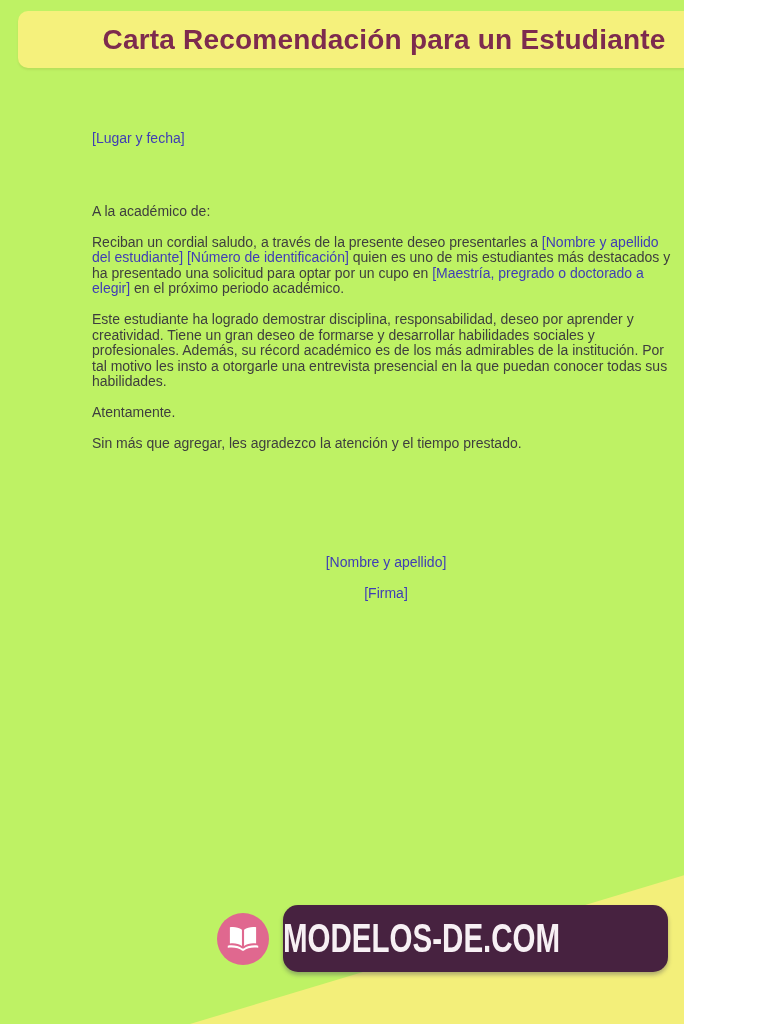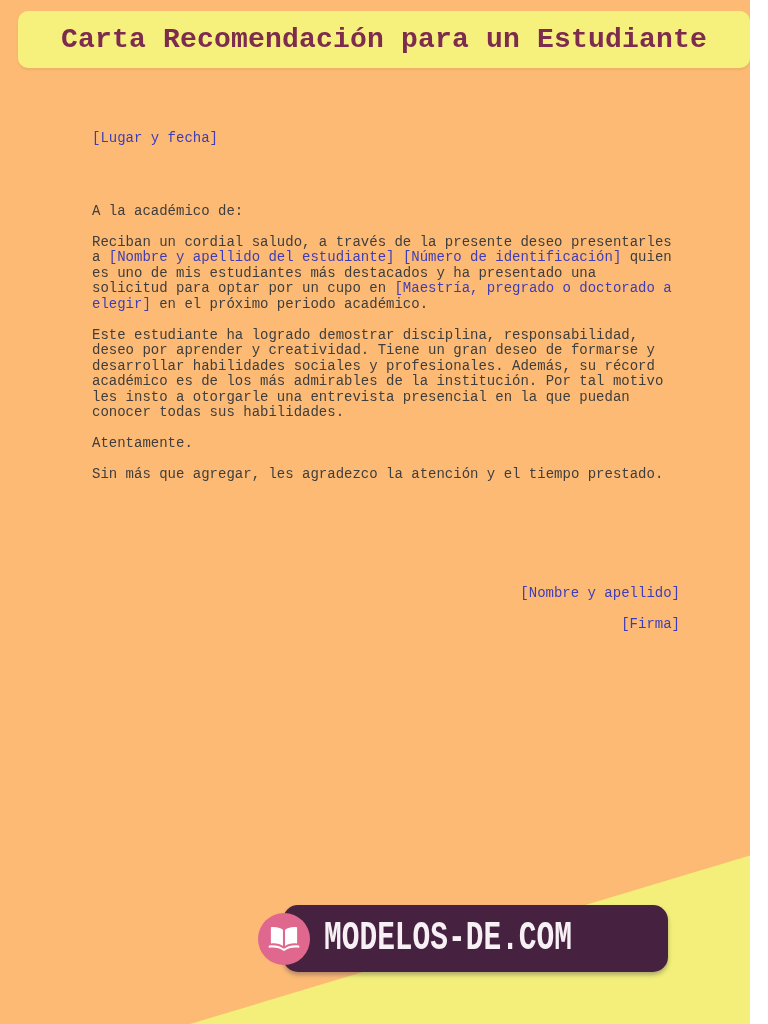--- a/index.html
+++ b/index.html
@@ -1,23 +1,23 @@
 <!DOCTYPE html>
 <html><head>
 <meta charset="utf-8">
 <style>
   * { margin: 0; padding: 0; box-sizing: border-box; }
   html, body { background: #ffffff; }
   .page {
     position: relative;
-    width: 750px;
+    width: 684px;
     height: 1024px;
-    background: #fdba74;
+    background: #bef264;
     overflow: hidden;
-    font-family: Liberation Mono, monospace;
+    font-family: Liberation Sans, sans-serif;
   }
 
   
   .banner {
     position: absolute;
     left: 18px; top: 11px;
     width: 732px; height: 57px;
     background: #f5f17c;
     border-radius: 10px;
     display: flex; align-items: center; justify-content: center;
@@ -40,21 +40,21 @@
     line-height: 15.5px;
     color: #3e3e3e;
   }
   .letter p { margin: 0 0 15.5px 0; }
   .letter p.gap-after-date { margin-bottom: 57px; }
   .ph { color: #3f3db6; }
   .signature {
     margin-top: 103px;
     text-align: center;
   }
-  .signature p { margin: 0 0 15.5px 0; text-align: right; }
+  .signature p { margin: 0 0 15.5px 0; }
 
   
   .wedge {
     position: absolute;
     left: 0; top: 0;
     width: 768px; height: 1024px;
     background: #f3ef7a;
     clip-path: polygon(768px 850px, 768px 1024px, 190px 1024px);
   }
 

